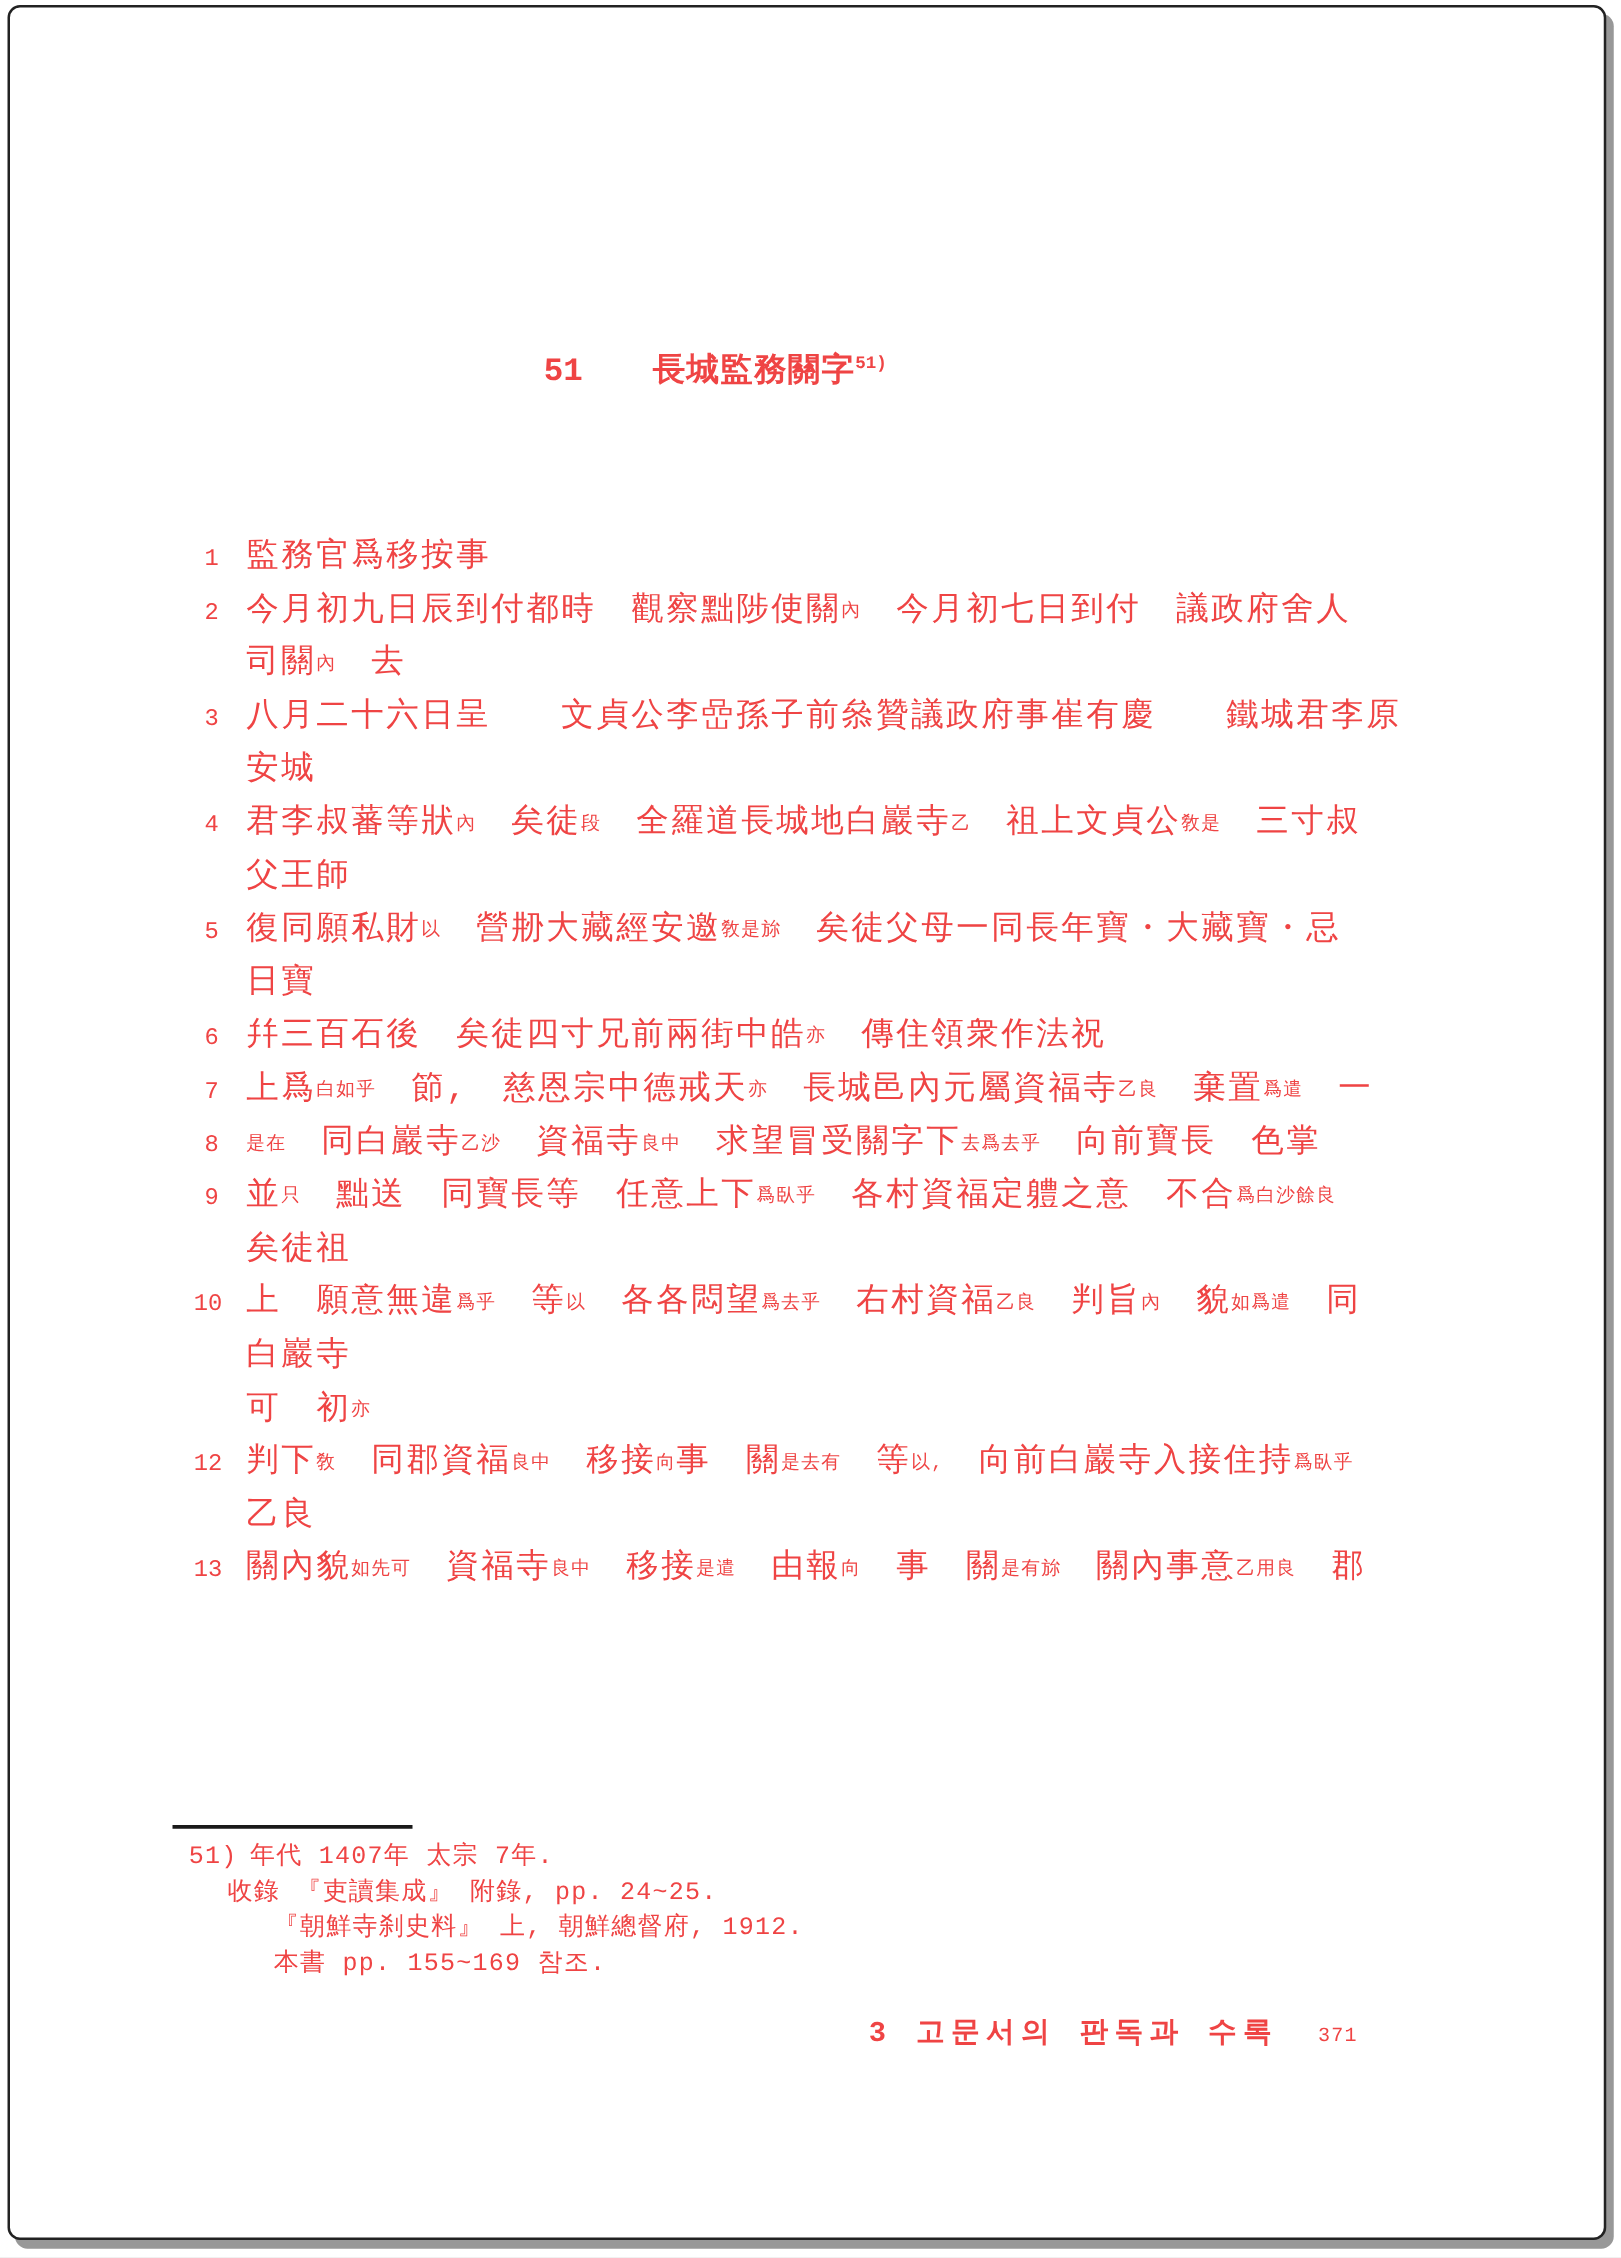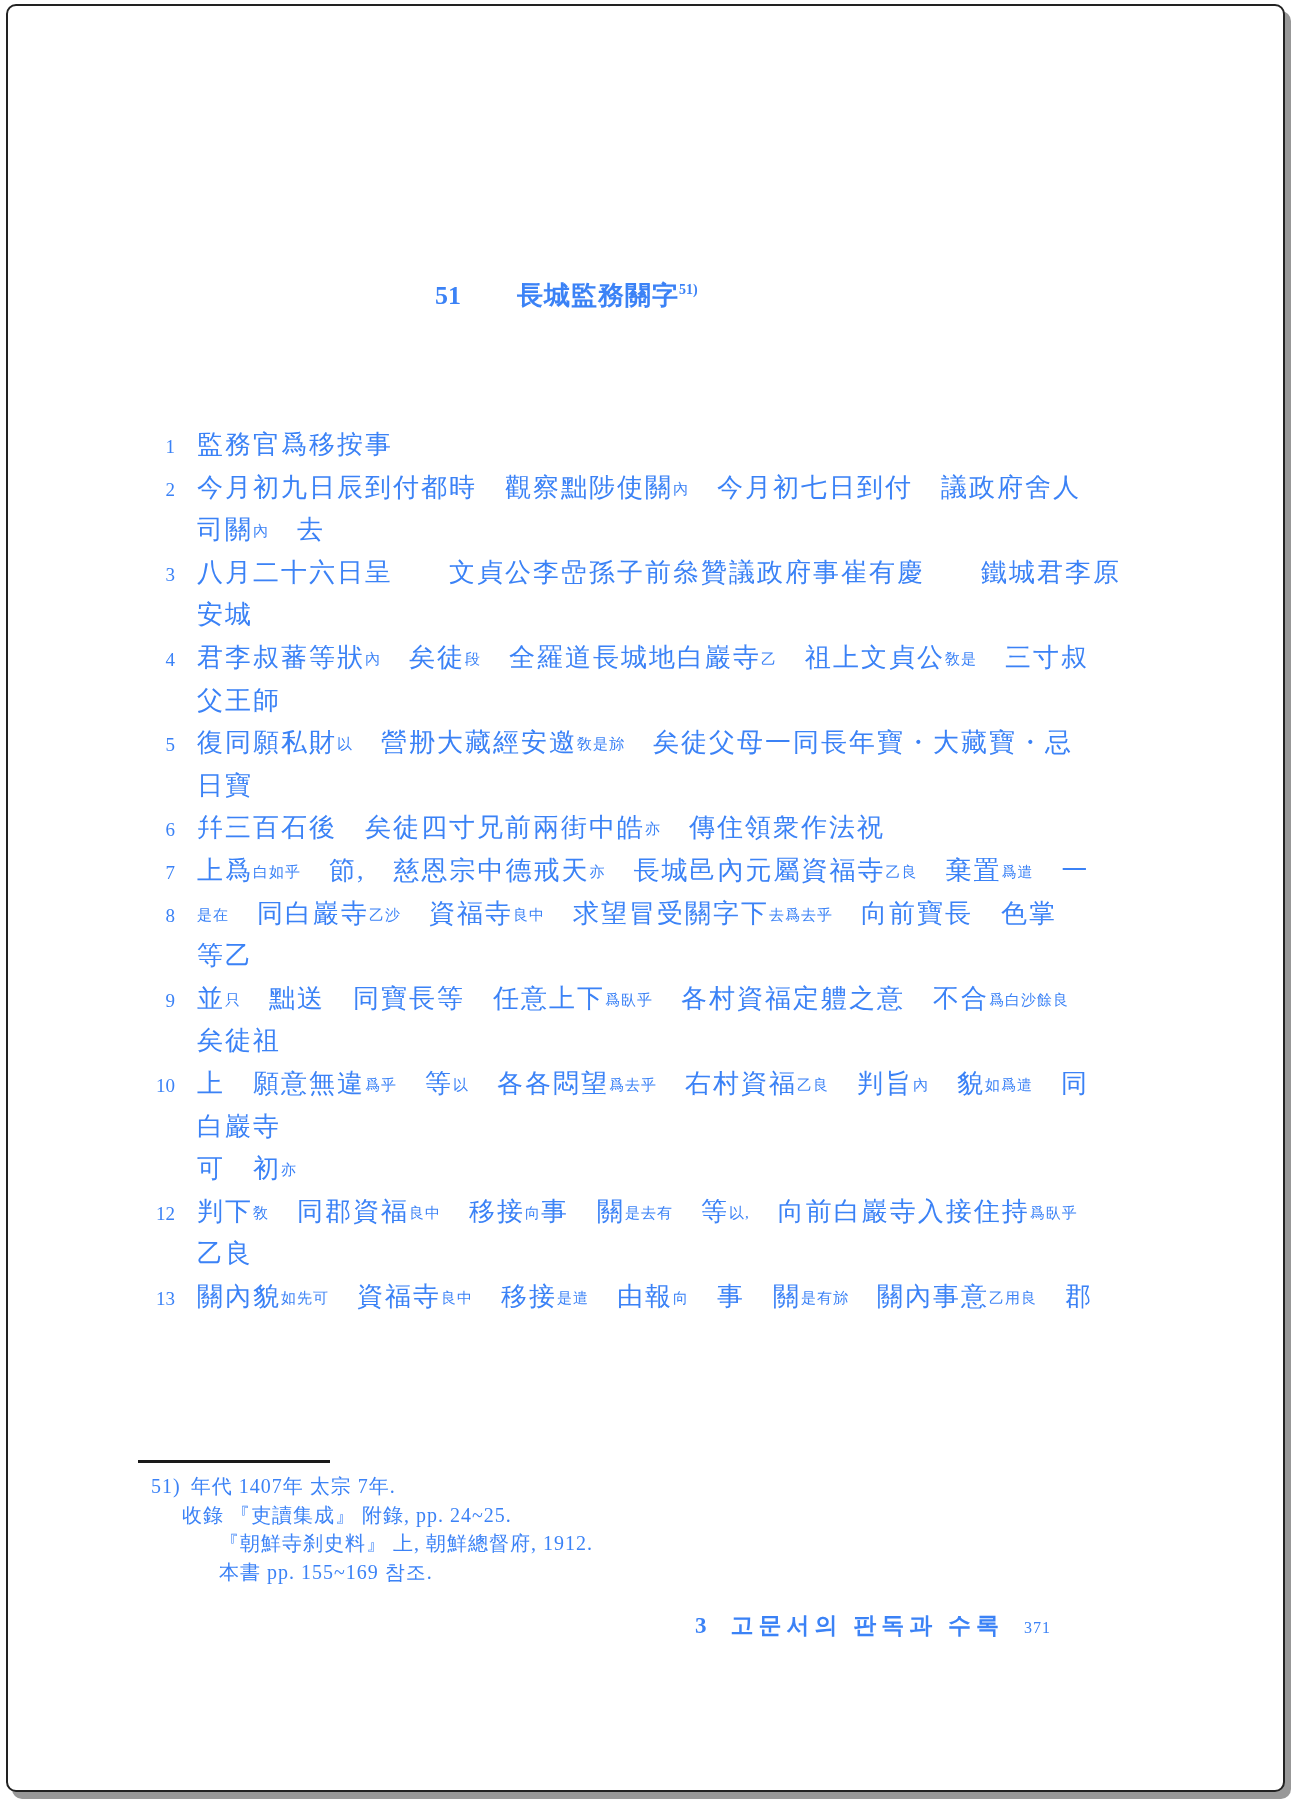--- a/index.html
+++ b/index.html
@@ -1,17 +1,17 @@
 <!DOCTYPE html>
 <html><head>
 <meta charset="utf-8">
 <style>
   html,body{margin:0;padding:0;background:#e8e8e8;}
   .sheet{position:relative;width:1297px;height:1806px;background:#fff;overflow:hidden;
-         font-family:Liberation Serif, serif;color:#3b82f6;}
+         font-family:Liberation Mono, monospace;color:#ef4444;}
   .frame{position:absolute;top:4px;left:6px;right:12px;bottom:14px;background:#fff;
          border:2px solid #222;border-radius:10px;box-shadow:6px 7px 0 0 #989898;}
   .doc-title{position:absolute;top:278px;left:435px;font-size:26px;white-space:nowrap;
              letter-spacing:1px;font-weight:bold;}
   .doc-title .tnum{margin-right:56px;letter-spacing:0;}
   .doc-title sup{font-size:14px;letter-spacing:0;vertical-align:10px;}
   .body-lines{position:absolute;top:424px;left:140px;white-space:nowrap;}
   .line-row{height:42.6px;line-height:42.6px;white-space:nowrap;margin-left:15px;}
   .line-num{display:inline-block;width:20px;text-align:right;font-size:19px;
             margin-right:22px;letter-spacing:0;}
@@ -20,21 +20,21 @@
   .footnote{position:absolute;left:138px;top:1460px;}
   .fn-rule{width:192px;height:3px;background:#1a1a1a;margin-bottom:9px;}
   .fn-line{font-size:20px;line-height:28.5px;letter-spacing:1px;white-space:nowrap;}
   .fn-label{margin-right:10px;}
   .ind0{padding-left:13px;}
   .ind1{padding-left:44px;}
   .ind2{padding-left:81px;}
   .page-footer{position:absolute;left:695px;top:1610px;font-size:23px;font-weight:bold;
                white-space:nowrap;}
   .page-footer .sec-num{margin-right:24px;}
-  .page-footer .sec-title{letter-spacing:5px;margin-right:20px;}
+  .page-footer .sec-title{letter-spacing:5px;margin-right:32px;}
   .page-footer .pg-num{font-weight:normal;font-size:16px;letter-spacing:1px;}
 </style>
 </head>
 <body>
 
 <div class="sheet">
   <div class="frame"></div>
 
   <div class="doc-title">
     <span class="tnum">51</span><span>長城監務關字</span><sup>51)</sup>
@@ -46,21 +46,20 @@
       <div class="line-row"><span class="line-num"></span><span class="seg-b">司關</span><span class="seg-s">內</span><span class="seg-b">　去</span></div>
       <div class="line-row"><span class="line-num">3</span><span class="seg-b">八月二十六日呈　　文貞公李嵒孫子前叅贊議政府事崔有慶　　鐵城君李原</span></div>
       <div class="line-row"><span class="line-num"></span><span class="seg-b">安城</span></div>
       <div class="line-row"><span class="line-num">4</span><span class="seg-b">君李叔蕃等狀</span><span class="seg-s">內</span><span class="seg-b">　矣徒</span><span class="seg-s">段</span><span class="seg-b">　全羅道長城地白巖寺</span><span class="seg-s">乙</span><span class="seg-b">　祖上文貞公</span><span class="seg-s">敎是</span><span class="seg-b">　三寸叔</span></div>
       <div class="line-row"><span class="line-num"></span><span class="seg-b">父王師</span></div>
       <div class="line-row"><span class="line-num">5</span><span class="seg-b">復同願私財</span><span class="seg-s">以</span><span class="seg-b">　營刱大藏經安邀</span><span class="seg-s">敎是旀</span><span class="seg-b">　矣徒父母一同長年寶・大藏寶・忌</span></div>
       <div class="line-row"><span class="line-num"></span><span class="seg-b">日寶</span></div>
       <div class="line-row"><span class="line-num">6</span><span class="seg-b">幷三百石後　矣徒四寸兄前兩街中皓</span><span class="seg-s">亦</span><span class="seg-b">　傳住領衆作法祝</span></div>
       <div class="line-row"><span class="line-num">7</span><span class="seg-b">上爲</span><span class="seg-s">白如乎</span><span class="seg-b">　節,　慈恩宗中德戒天</span><span class="seg-s">亦</span><span class="seg-b">　長城邑內元屬資福寺</span><span class="seg-s">乙良</span><span class="seg-b">　棄置</span><span class="seg-s">爲遣</span><span class="seg-b">　一</span></div>
       <div class="line-row"><span class="line-num">8</span><span class="seg-s">是在</span><span class="seg-b">　同白巖寺</span><span class="seg-s">乙沙</span><span class="seg-b">　資福寺</span><span class="seg-s">良中</span><span class="seg-b">　求望冒受關字下</span><span class="seg-s">去爲去乎</span><span class="seg-b">　向前寶長　色掌</span></div>
-      <div class="line-row"><span class="line-num"></span><span class="seg-b">等乙</span></div>
       <div class="line-row"><span class="line-num">9</span><span class="seg-b">並</span><span class="seg-s">只</span><span class="seg-b">　黜送　同寶長等　任意上下</span><span class="seg-s">爲臥乎</span><span class="seg-b">　各村資福定軆之意　不合</span><span class="seg-s">爲白沙餘良</span></div>
       <div class="line-row"><span class="line-num"></span><span class="seg-b">矣徒祖</span></div>
       <div class="line-row"><span class="line-num">10</span><span class="seg-b">上　願意無違</span><span class="seg-s">爲乎</span><span class="seg-b">　等</span><span class="seg-s">以</span><span class="seg-b">　各各悶望</span><span class="seg-s">爲去乎</span><span class="seg-b">　右村資福</span><span class="seg-s">乙良</span><span class="seg-b">　判旨</span><span class="seg-s">內</span><span class="seg-b">　貌</span><span class="seg-s">如爲遣</span><span class="seg-b">　同</span></div>
       <div class="line-row"><span class="line-num"></span><span class="seg-b">白巖寺</span></div>
       <div class="line-row"><span class="line-num"></span><span class="seg-b">可　初</span><span class="seg-s">亦</span></div>
       <div class="line-row"><span class="line-num">12</span><span class="seg-b">判下</span><span class="seg-s">敎</span><span class="seg-b">　同郡資福</span><span class="seg-s">良中</span><span class="seg-b">　移接</span><span class="seg-s">向</span><span class="seg-b">事　關</span><span class="seg-s">是去有</span><span class="seg-b">　等</span><span class="seg-s">以,</span><span class="seg-b">　向前白巖寺入接住持</span><span class="seg-s">爲臥乎</span></div>
       <div class="line-row"><span class="line-num"></span><span class="seg-b">乙良</span></div>
       <div class="line-row"><span class="line-num">13</span><span class="seg-b">關內貌</span><span class="seg-s">如先可</span><span class="seg-b">　資福寺</span><span class="seg-s">良中</span><span class="seg-b">　移接</span><span class="seg-s">是遣</span><span class="seg-b">　由報</span><span class="seg-s">向</span><span class="seg-b">　事　關</span><span class="seg-s">是有旀</span><span class="seg-b">　關內事意</span><span class="seg-s">乙用良</span><span class="seg-b">　郡</span></div>
     </div>
 

